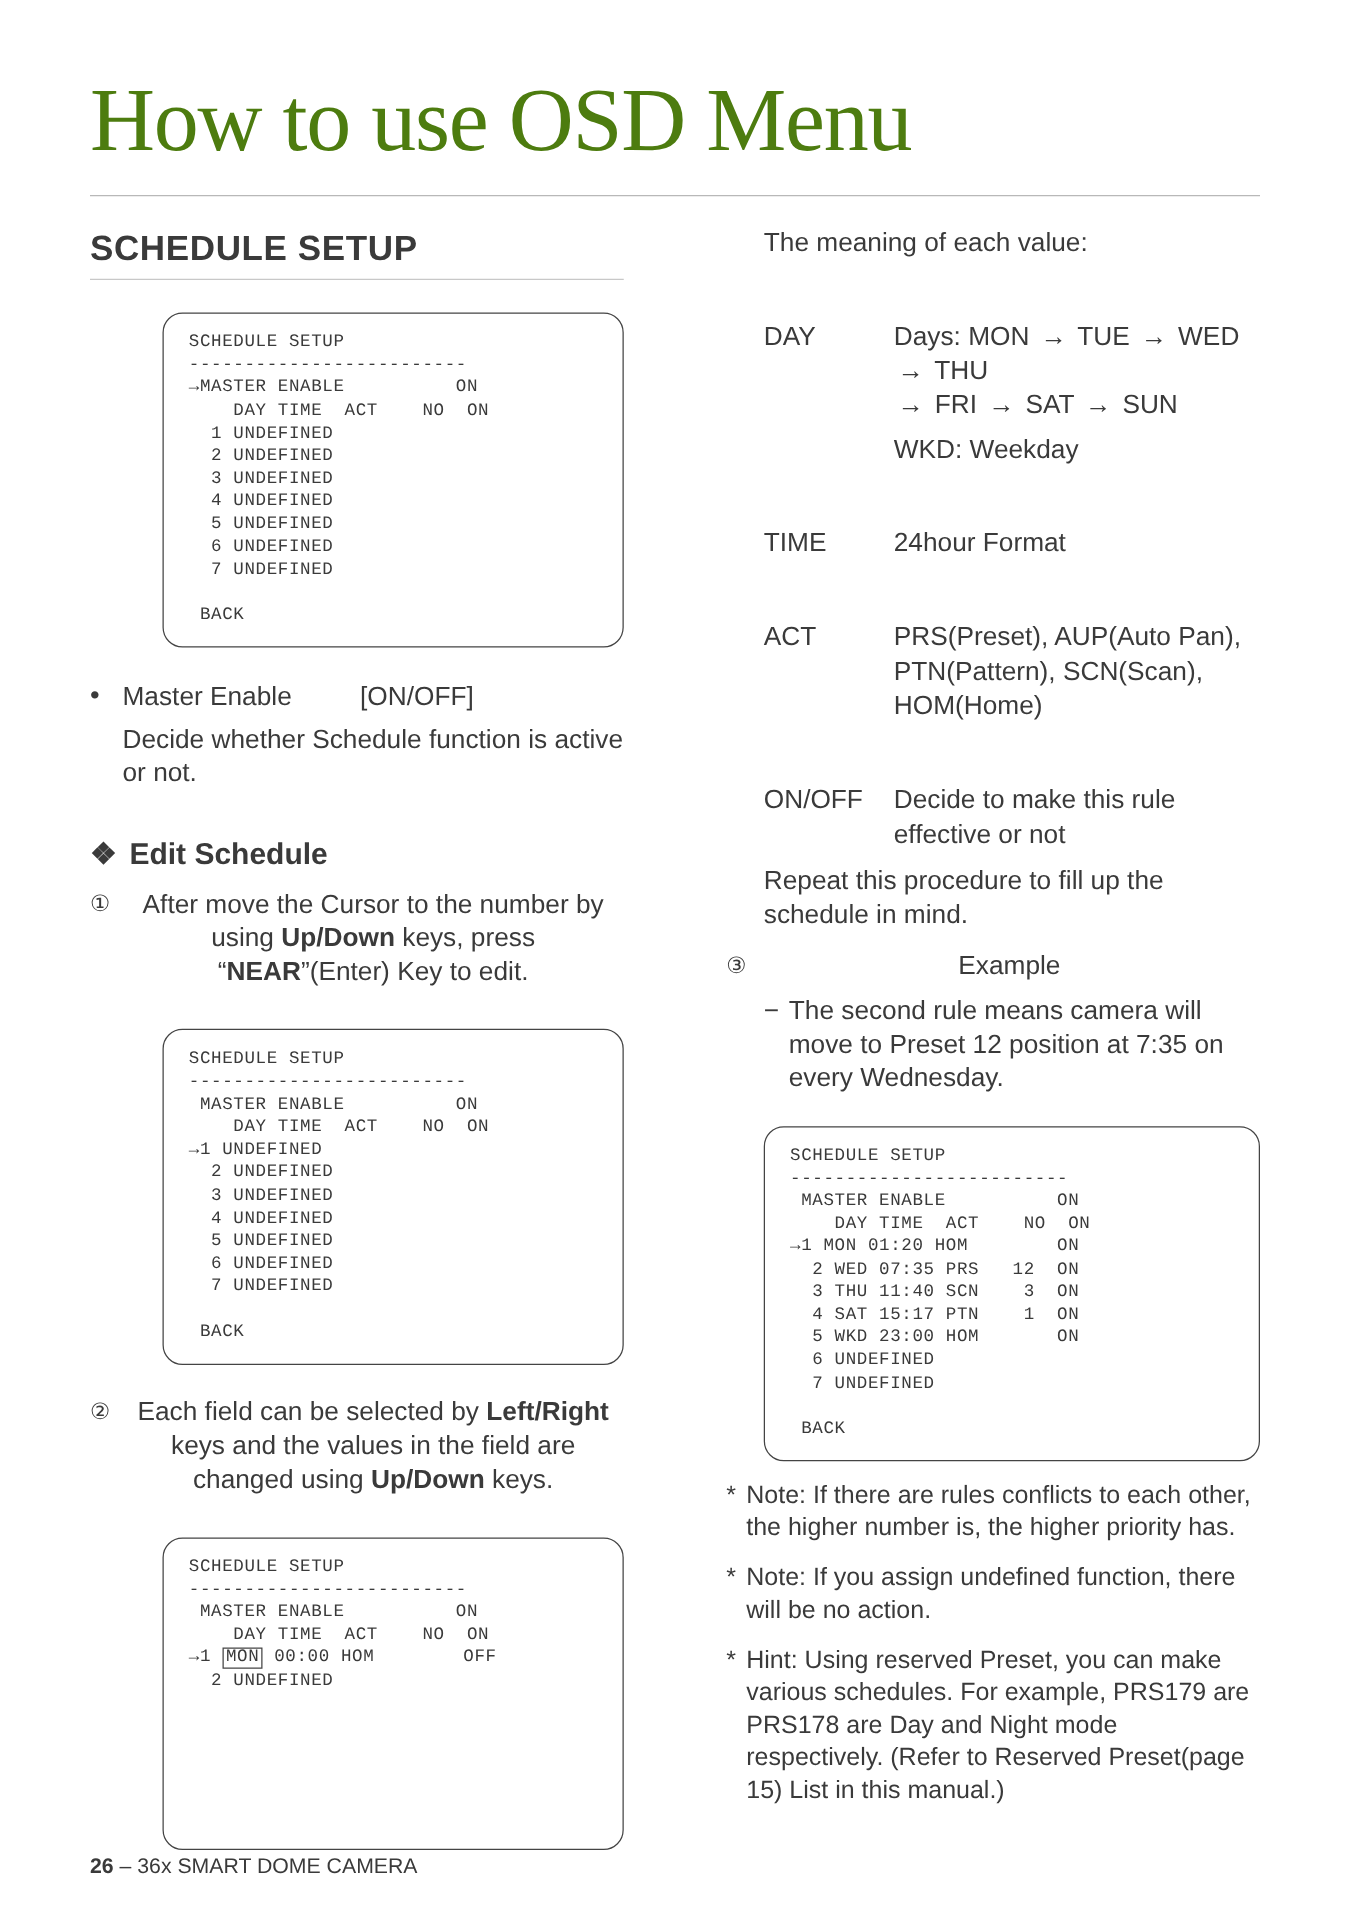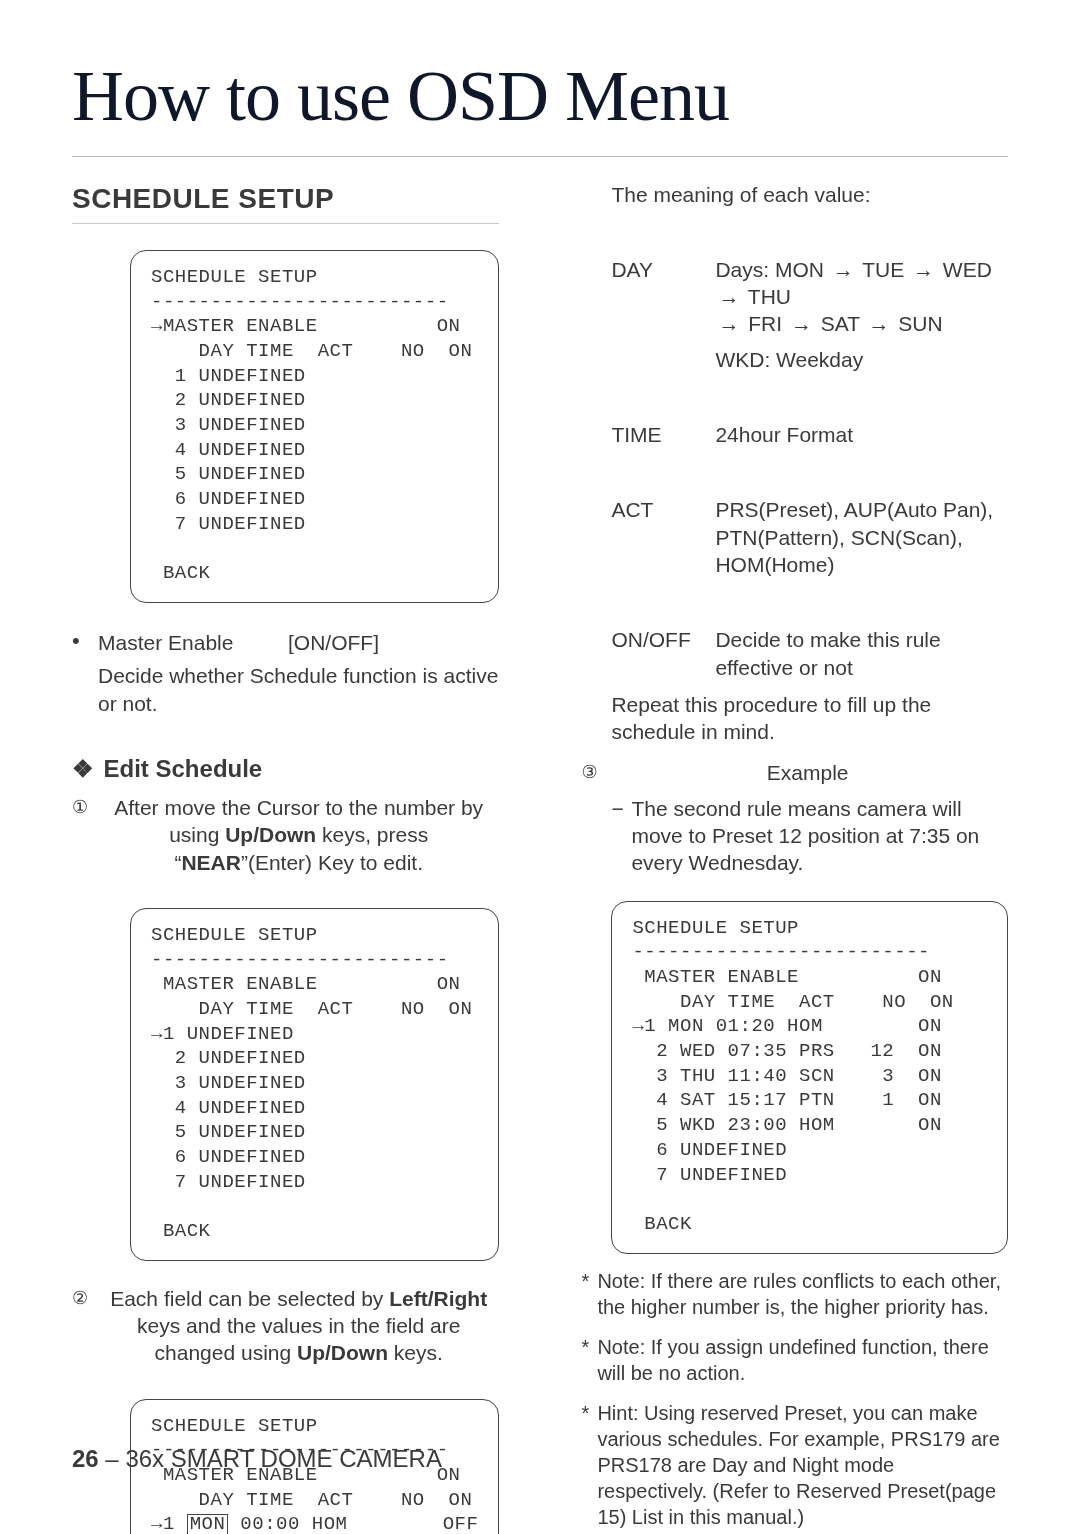--- a/index.html
+++ b/index.html
@@ -20,41 +20,41 @@
     color:var(--text);
     position:relative;
     font-size:21px;
     line-height:1.3;
   }
   .page{padding:50px var(--right-margin) 0 var(--left-margin);}
   h1.title{
     font-family:"Times New Roman", serif;
     font-weight:300;
     font-size:72px;
-    color:#0f172a;
+    color:#4d7c0f;
     margin:0 0 12px 0;
     letter-spacing:-1px;
   }
   .title-rule{border:none;border-top:1px solid #b8b8b8;margin:0 0 24px 0;}
   .cols{display:flex;gap:var(--gutter);}
   .col{width:var(--col-w);}
   h2.section{
     font-weight:700;
     font-size:28px;
     letter-spacing:0.5px;
     margin:0 0 6px 0;
   }
   .section-rule{border:none;border-top:1px solid #c8c8c8;margin:0 0 26px 0;}
   .osd{
     border:1.5px solid #444;
     border-radius:16px;
     margin-left:58px;
     padding:14px 20px 16px 20px;
     font-family:"Courier New", monospace;
-    font-size:19px;
+    font-size:14px;
     line-height:1.3;
     letter-spacing:0.5px;
     white-space:pre;
   }
   .bullet-row{display:flex;margin:26px 0 6px 0;}
   .bullet-row .dot{width:26px; font-size:22px; line-height:1.1;}
   .bullet-row .label{width:190px;}
   .bullet-row .val{}
   .indent{margin-left:26px;}
   .subhead{margin:36px 0 10px 0; font-weight:700; font-size:24px;}
@@ -76,22 +76,22 @@
   dl.defs dd .sub{margin-top:8px;}
   .arrow{display:inline-block;padding:0 3px;}
   .para{margin:0 0 14px 0;}
   .dash-item{display:flex;margin:6px 0 0 30px;}
   .dash-item .dash{width:20px;flex:0 0 20px;}
   .note{display:flex;margin:14px 0 0 0;font-size:20px;}
   .note .ast{width:16px;flex:0 0 16px;}
   .footer{
     position:absolute;
     left:var(--left-margin);
-    bottom:60px;
-    font-size:24px;
+    bottom:30px;
+    font-size:17px;
   }
   .footer b{font-weight:700;}
   .boxed{
     border:1.5px solid #444;
     padding:0 2px;
     display:inline-block;
     line-height:1.05;
   }
 </style>
 </head>

